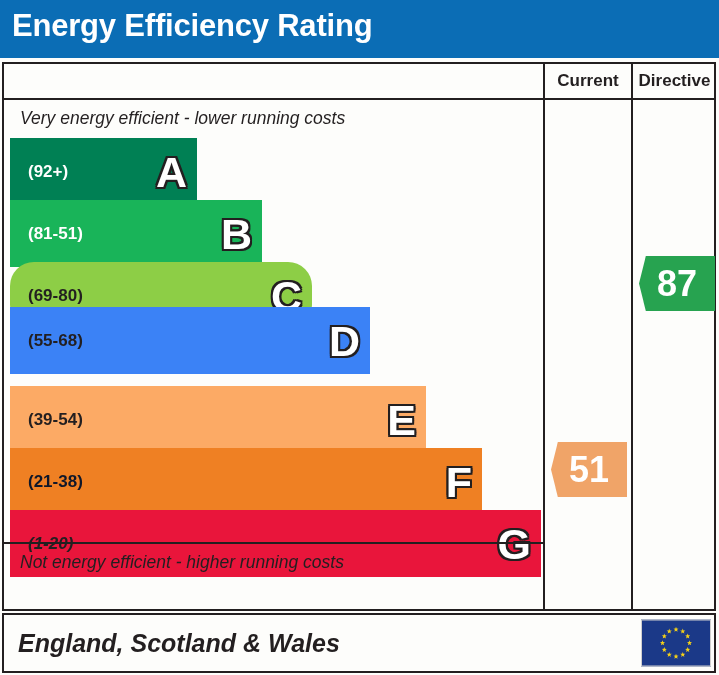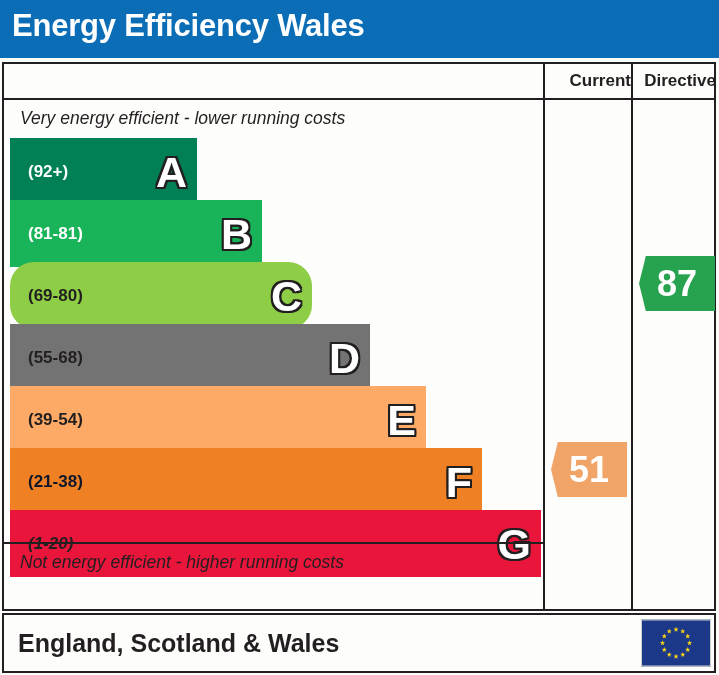--- a/index.html
+++ b/index.html
@@ -59,21 +59,21 @@
     width: 100%;
     height: 36px;
     border-bottom: 2px solid #231f20;
     box-sizing: border-box;
   }
   .col-head {
     position: absolute;
     top: 0;
     height: 34px;
     line-height: 34px;
-    text-align: right;
+    text-align: center;
     font-size: 17px;
     font-weight: bold;
     color: #231f20;
   }
   .col-head.current  { left: 541px; width: 86px; }
   .col-head.potential{ left: 629px; width: 83px; }
 
   
   .vdiv {
     position: absolute;
@@ -168,20 +168,21 @@
   }
   .footer .region {
     position: absolute;
     left: 14px;
     top: 50%;
     transform: translateY(-50%);
     font-size: 25px;
     font-weight: bold;
     color: #231f20;
     white-space: nowrap;
+    font-style: italic;
   }
   .footer .directive {
     position: absolute;
     left: 505px;
     top: 50%;
     transform: translateY(-50%);
     font-size: 16px;
     color: #231f20;
     line-height: 1.25;
     text-align: left;
@@ -198,49 +199,49 @@
     border: 1px solid #cfcfcf;
     box-sizing: border-box;
   }
 </style>
 </head>
 <body>
 
 <div id="epc">
 
   <div class="title-bar">
-    <div class="title-text">Energy Efficiency Wales</div>
+    <div class="title-text">Energy Efficiency Rating</div>
   </div>
 
   <div class="table-frame">
 
     <div class="vdiv v1"></div>
     <div class="vdiv v2"></div>
 
     <div class="col-header-row">
       <div class="col-head current">Current</div>
       <div class="col-head potential">Directive</div>
     </div>
 
     <div class="caption top">Very energy efficient - lower running costs</div>
 
     <div class="bands" id="bands-container">
         <div class="band" style="top: 0px; width: 187px; background: rgb(0, 128, 84);">
           <span class="range" style="color: rgb(255, 255, 255);">(92+)</span>
           <span class="letter">A</span>
         </div>
         <div class="band" style="top: 62px; width: 252px; background: rgb(25, 180, 89);">
-          <span class="range" style="color: rgb(255, 255, 255);">(81-81)</span>
+          <span class="range" style="color: rgb(255, 255, 255);">(81-51)</span>
           <span class="letter">B</span>
         </div>
         <div class="band" style="top: 124px; width: 302px; background: rgb(141, 206, 70); border-radius: 24px;">
           <span class="range" style="color: rgb(35, 31, 32);">(69-80)</span>
           <span class="letter">C</span>
         </div>
-        <div class="band" style="top: 186px; width: 360px; background: #737373;">
+        <div class="band" style="top: 169px; width: 360px; background: #3b82f6;">
           <span class="range" style="color: rgb(35, 31, 32);">(55-68)</span>
           <span class="letter">D</span>
         </div>
         <div class="band" style="top: 248px; width: 416px; background: rgb(252, 170, 101);">
           <span class="range" style="color: rgb(35, 31, 32);">(39-54)</span>
           <span class="letter">E</span>
         </div>
         <div class="band" style="top: 310px; width: 472px; background: rgb(239, 128, 35);">
           <span class="range" style="color: #0f172a;">(21-38)</span>
           <span class="letter">F</span>

